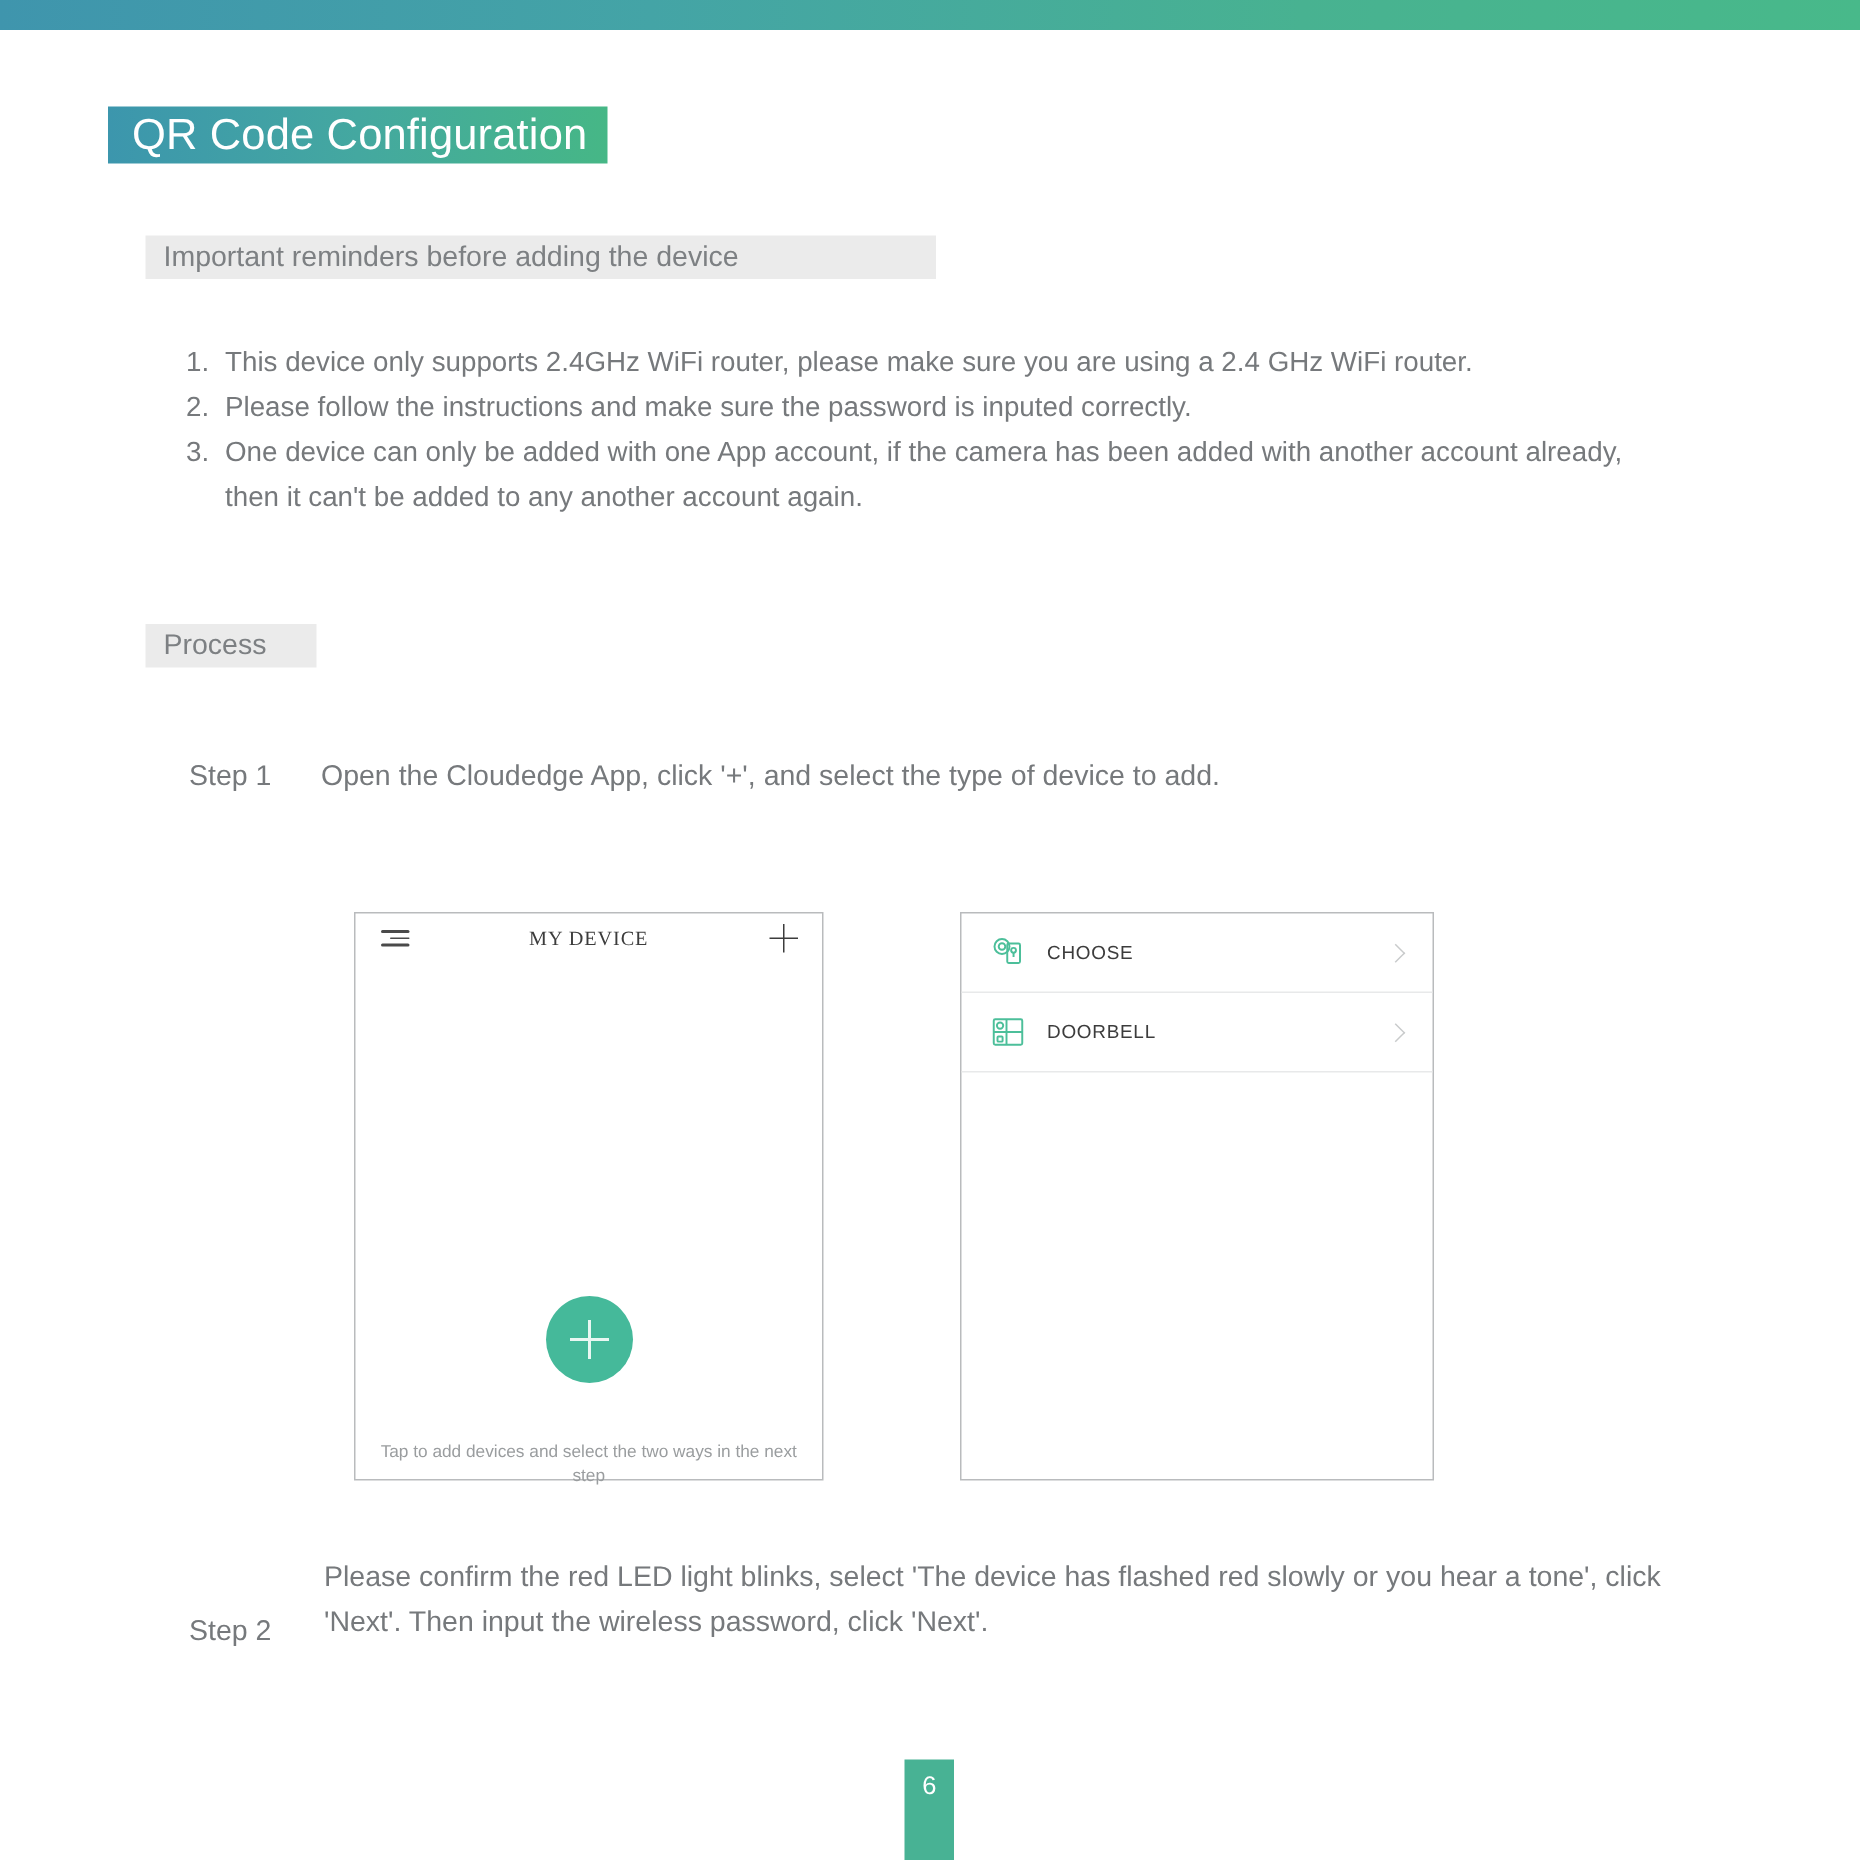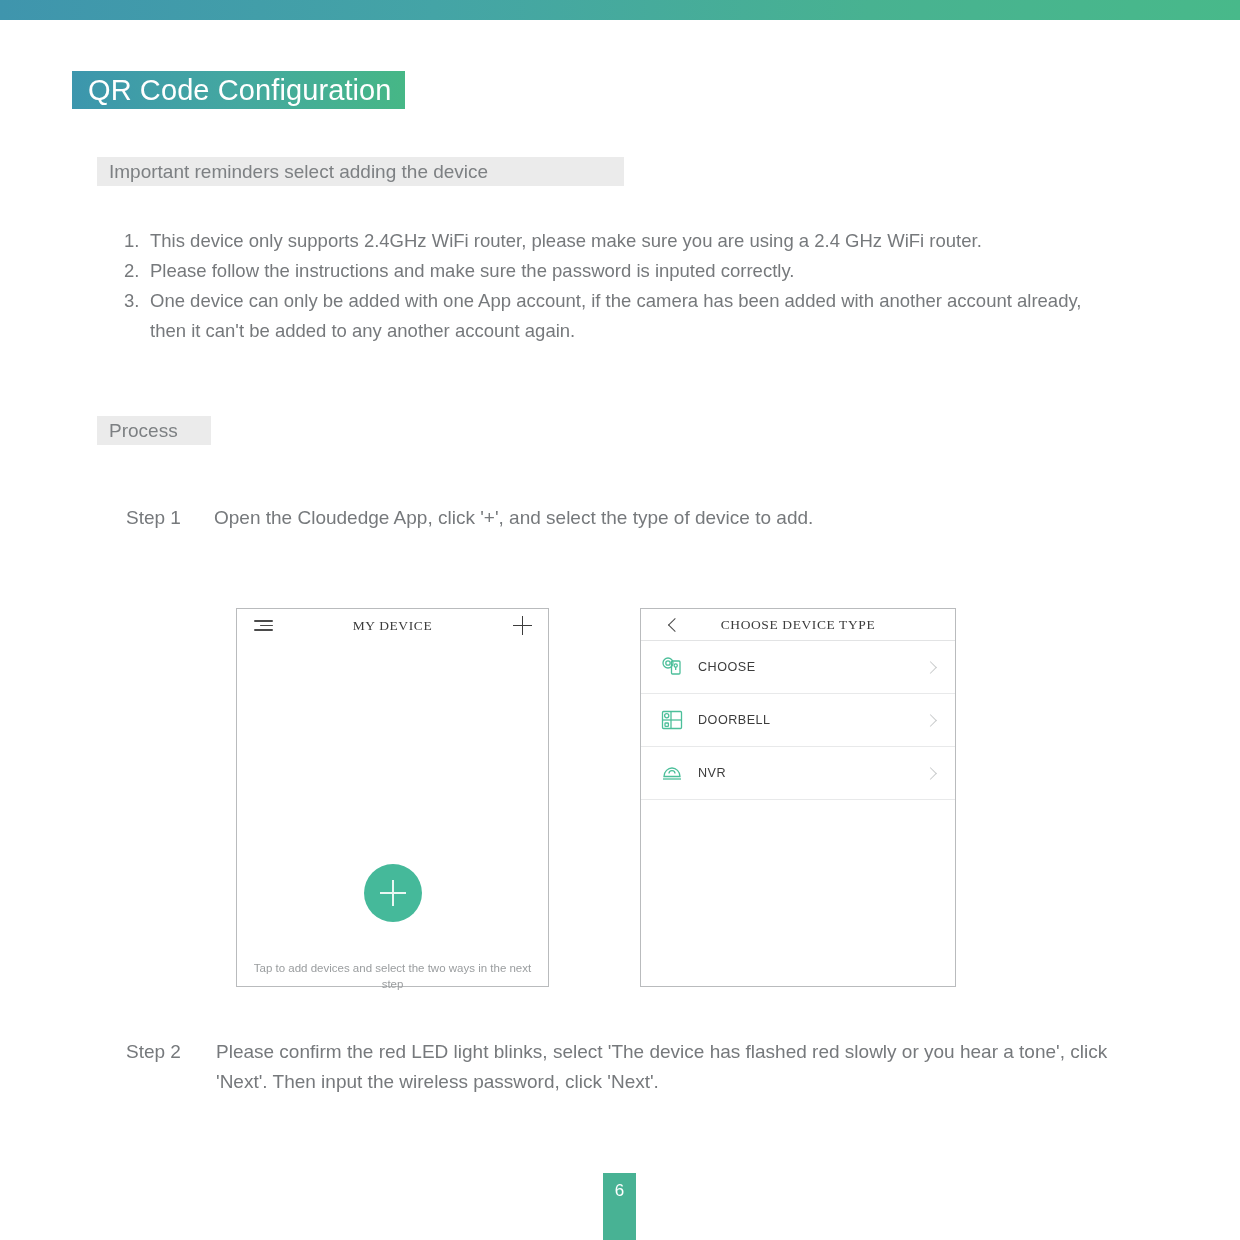--- a/index.html
+++ b/index.html
@@ -108,21 +108,21 @@
   }
   #step-1 {
     left: 126px; top: 503px;
     width: 900px;
   }
   #step-1 .step-label { width: 88px; }
   #step-2 {
     left: 126px; top: 1037px;
     width: 1010px;
   }
-  #step-2 .step-label { width: 90px; }
+  #step-2 .step-label { width: 90px; margin-top: 36px; }
 
   
   .phone {
     position: absolute;
     border: 1px solid #b9bbbd;
     background: #ffffff;
     box-sizing: border-box;
   }
   #phone-left {
     left: 236px; top: 608px;
@@ -295,21 +295,21 @@
 </head>
 <body>
 
 <div class="top-bar"></div>
 
 <div class="title-chip">
   <span>QR Code Configuration</span>
 </div>
 
 <div class="grey-chip" id="reminders-chip">
-  <span>Important reminders select adding the device</span>
+  <span>Important reminders before adding the device</span>
 </div>
 
 <div class="reminder-list">
   <div class="reminder-item">
     <span class="reminder-num">1.</span>
     <span class="reminder-text">This device only supports 2.4GHz WiFi router, please make sure you are using a 2.4 GHz WiFi router.</span>
   </div>
   <div class="reminder-item">
     <span class="reminder-num">2.</span>
     <span class="reminder-text">Please follow the instructions and make sure the password is inputed correctly.</span>
@@ -339,24 +339,20 @@
     <div class="ph-title">MY DEVICE</div>
     <div class="plus-head"></div>
   </div>
   <div class="ph-body-left">
     <div class="fab"></div>
     <div class="fab-caption">Tap to add devices and select the two ways in the next step</div>
   </div>
 </div>
 
 <div class="phone" id="phone-right">
-  <div class="ph-header-right">
-    <div class="back-chevron"></div>
-    <div class="ph-title">CHOOSE DEVICE TYPE</div>
-  </div>
 
   <div class="dev-row">
     <span class="dev-icon">
       <svg width="24" height="24" viewBox="0 0 24 24" fill="none" stroke="#4cbf9a" stroke-width="1.3">
         <circle cx="8" cy="8" r="5"></circle>
         <circle cx="8" cy="8" r="2.2"></circle>
         <rect x="11.5" y="6" width="8.5" height="13" rx="1"></rect>
         <circle cx="15.7" cy="10.5" r="1.6"></circle>
         <line x1="15.7" y1="12" x2="15.7" y2="15"></line>
       </svg>
@@ -373,31 +369,20 @@
         <line x1="2.5" y1="12" x2="21.5" y2="12"></line>
         <line x1="11" y1="3.5" x2="11" y2="20.5"></line>
         <circle cx="6.7" cy="7.7" r="2.1"></circle>
         <rect x="5" y="15" width="3.4" height="3.4" rx="0.6"></rect>
       </svg>
     </span>
     <span class="dev-label">DOORBELL</span>
     <span class="row-chevron"></span>
   </div>
 
-  <div class="dev-row">
-    <span class="dev-icon">
-      <svg width="24" height="24" viewBox="0 0 24 24" fill="none" stroke="#4cbf9a" stroke-width="1.3">
-        <path d="M4 15.5 C4 10.5 8 7 12 7 C16 7 20 10.5 20 15.5 Z"></path>
-        <line x1="3" y1="18" x2="21" y2="18"></line>
-        <path d="M9 12.5 C9 10.8 10.4 9.6 12 9.6 C13.6 9.6 15 10.8 15 12.5"></path>
-      </svg>
-    </span>
-    <span class="dev-label">NVR</span>
-    <span class="row-chevron"></span>
-  </div>
 
   <div class="dev-filler"></div>
 </div>
 
 <div class="step" id="step-2">
   <span class="step-label">Step 2</span>
   <span class="step-body">Please confirm the red LED light blinks, select 'The device has flashed red slowly or you hear a tone', click 'Next'. Then input the wireless password, click 'Next'.</span>
 </div>
 
 <div class="page-num">

